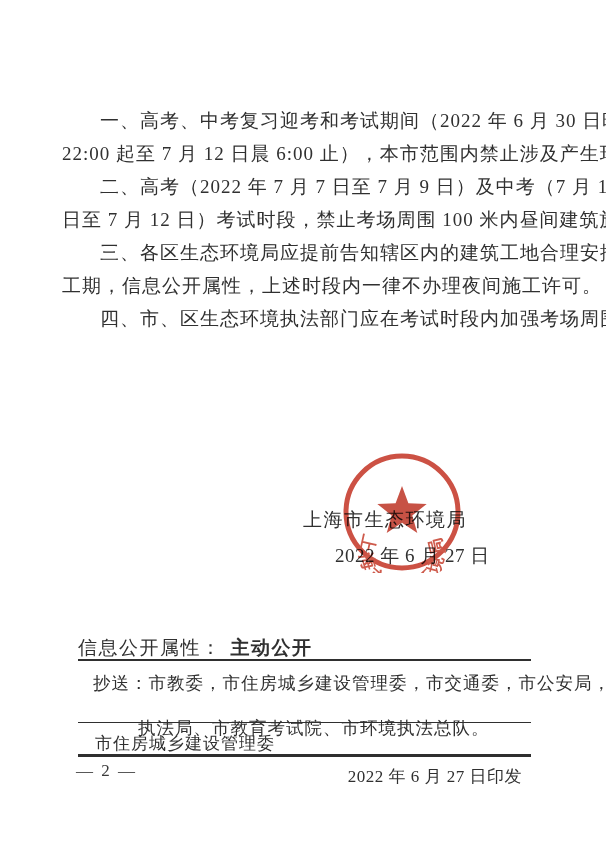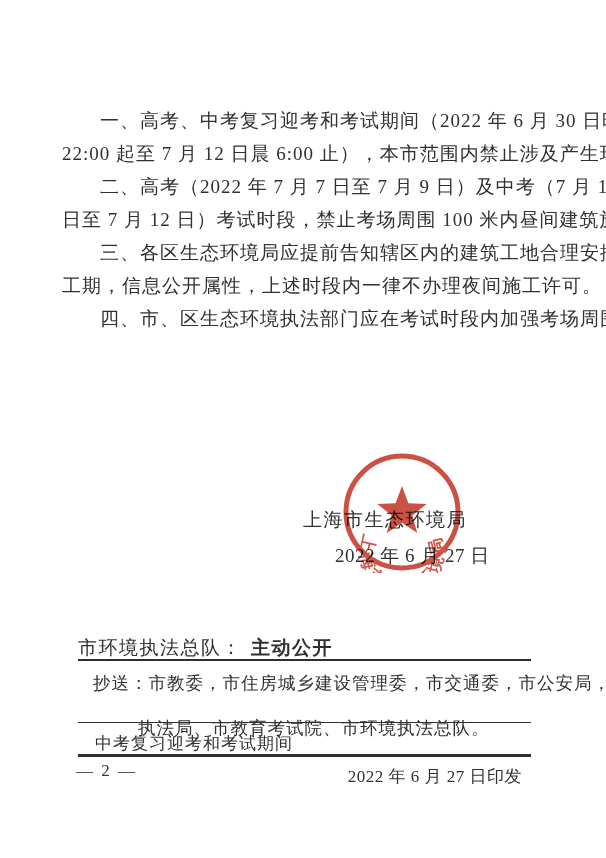--- a/index.html
+++ b/index.html
@@ -94,32 +94,32 @@
       </defs>
       <circle cx="61" cy="61" r="56" fill="none" stroke="#c5392a" stroke-width="5"></circle>
       <polygon fill="#c03a2b" points="61,35 67.4,52.2 85.7,53 71.3,64.4 76.3,82 61,71.8 45.7,82 50.7,64.4 36.3,53 54.6,52.2"></polygon>
       <text font-size="17" font-weight="bold" fill="#c74433" letter-spacing="4" font-family="Liberation Serif, DejaVu Serif, serif">
         <textPath href="#sealArc" startOffset="2">上海市生态环境局</textPath>
       </text>
     </svg>
   </div>
 
   <div class="info-line">
-    <span>市环境执法总队：</span><span class="value">主动公开</span>
+    <span>信息公开属性：</span><span class="value">主动公开</span>
   </div>
 
   <div class="rule rule-1"></div>
 
   <div class="cc-line1">
     <span>抄送：</span><span>市教委，市住房城乡建设管理委，市交通委，市公安局，市城管</span>
   </div>
   <div class="cc-line2">执法局、市教育考试院、市环境执法总队。</div>
 
   <div class="rule rule-2"></div>
 
-  <div class="footer-office">中考复习迎考和考试期间</div>
+  <div class="footer-office">市住房城乡建设管理委</div>
   <div class="footer-date">2022 年 6 月 27 日印发</div>
 
   <div class="rule rule-3"></div>
 
   <div class="page-number">— 2 —</div>
 
 </div>
 
 </body></html>

